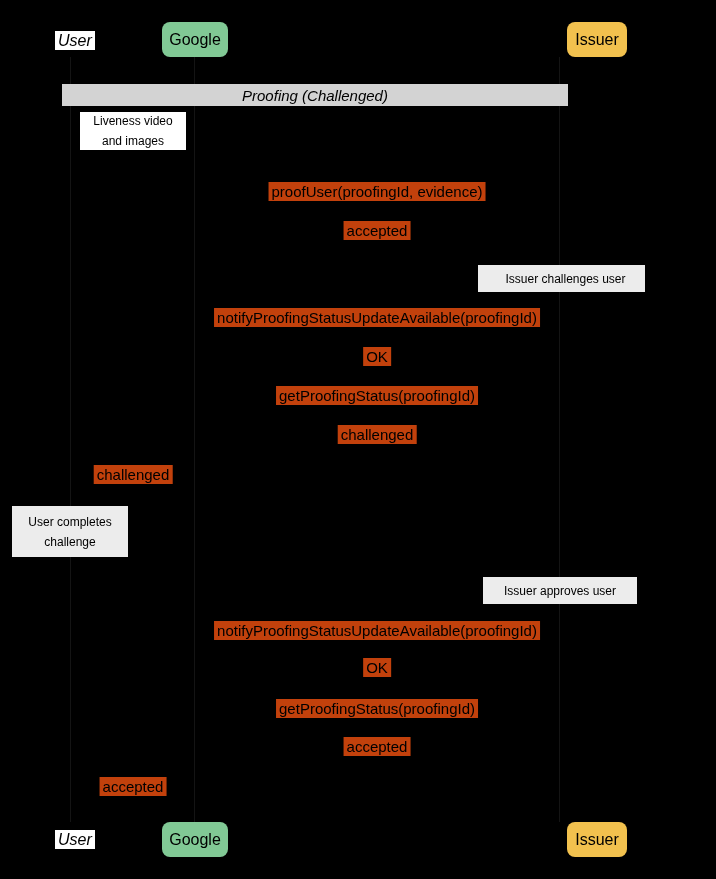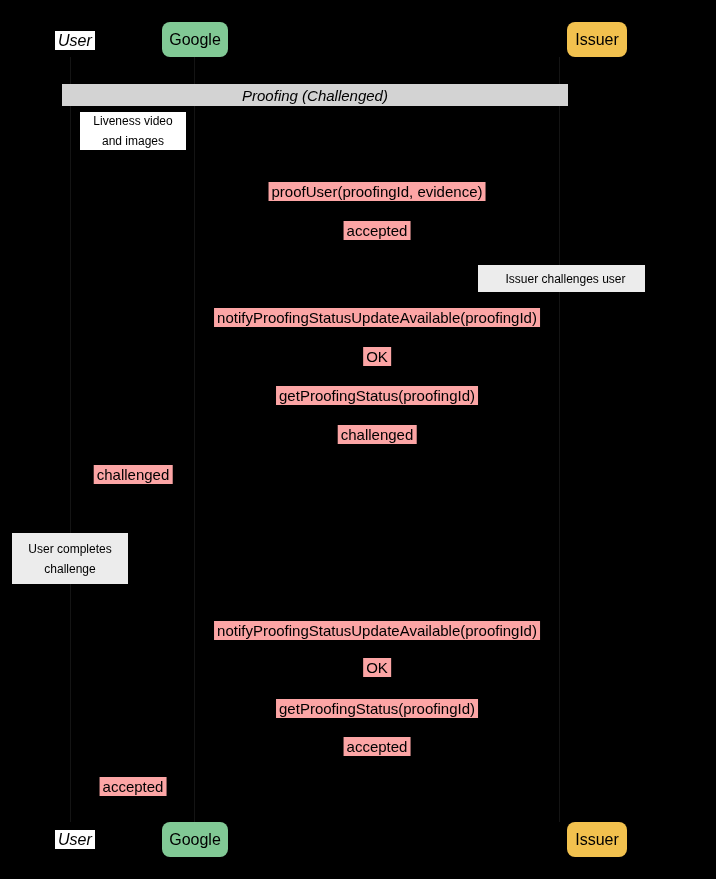--- a/index.html
+++ b/index.html
@@ -49,21 +49,21 @@
     color: #000;
     display: flex;
     align-items: center;
     justify-content: center;
     font-size: 15px;
     font-style: italic;
   }
   .msg {
     position: absolute;
     transform: translateX(-50%);
-    background: #fca5a5;
+    background: #c2410c;
     color: #000;
     font-size: 15px;
     line-height: 19px;
     padding: 0 3px;
     white-space: nowrap;
   }
   .note {
     position: absolute;
     background: #ececec;
     color: #000;
@@ -100,23 +100,24 @@
   <div class="msg" style="left:377px; top:221px;">accepted</div>
 
   <div class="note" style="left:478px; top:265px; width:167px; height:27px;padding-left:8px;">Issuer challenges user</div>
 
   <div class="msg" style="left:377px; top:308px;">notifyProofingStatusUpdateAvailable(proofingId)</div>
   <div class="msg" style="left:377px; top:347px;">OK</div>
   <div class="msg" style="left:377px; top:386px;">getProofingStatus(proofingId)</div>
   <div class="msg" style="left:377px; top:425px;">challenged</div>
   <div class="msg" style="left:133px; top:465px;">challenged</div>
 
-  <div class="note" style="left:12px; top:506px; width:116px; height:51px;margin-top:27px;">User completes
+  <div class="note" style="left:12px; top:506px; width:116px; height:51px;">User completes
 challenge</div>
 
+  <div class="note" style="left:483px; top:577px; width:154px; height:27px;">Issuer approves user</div>
 
   <div class="msg" style="left:377px; top:621px;">notifyProofingStatusUpdateAvailable(proofingId)</div>
   <div class="msg" style="left:377px; top:658px;">OK</div>
   <div class="msg" style="left:377px; top:699px;">getProofingStatus(proofingId)</div>
   <div class="msg" style="left:377px; top:737px;">accepted</div>
   <div class="msg" style="left:133px; top:777px;">accepted</div>
 
   <div class="actor-user-label" style="left:55px; top:830px;">User</div>
   <div class="actor-box actor-google" style="left:162px; top:822px; width:66px; height:35px;">Google</div>
   <div class="actor-box actor-issuer" style="left:530px; top:822px; width:60px; height:35px;">Issuer</div>

